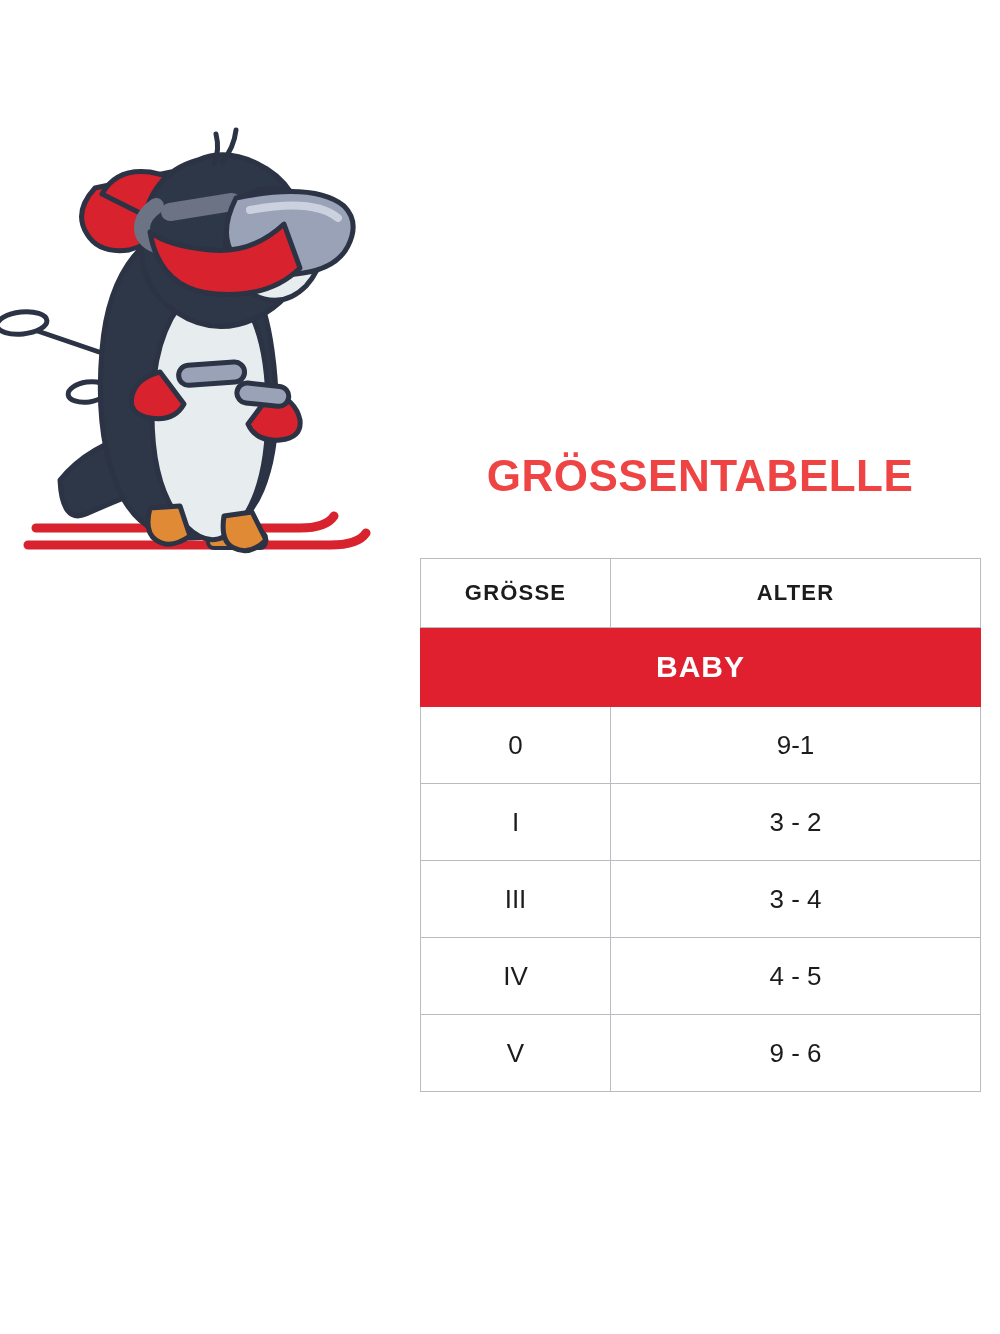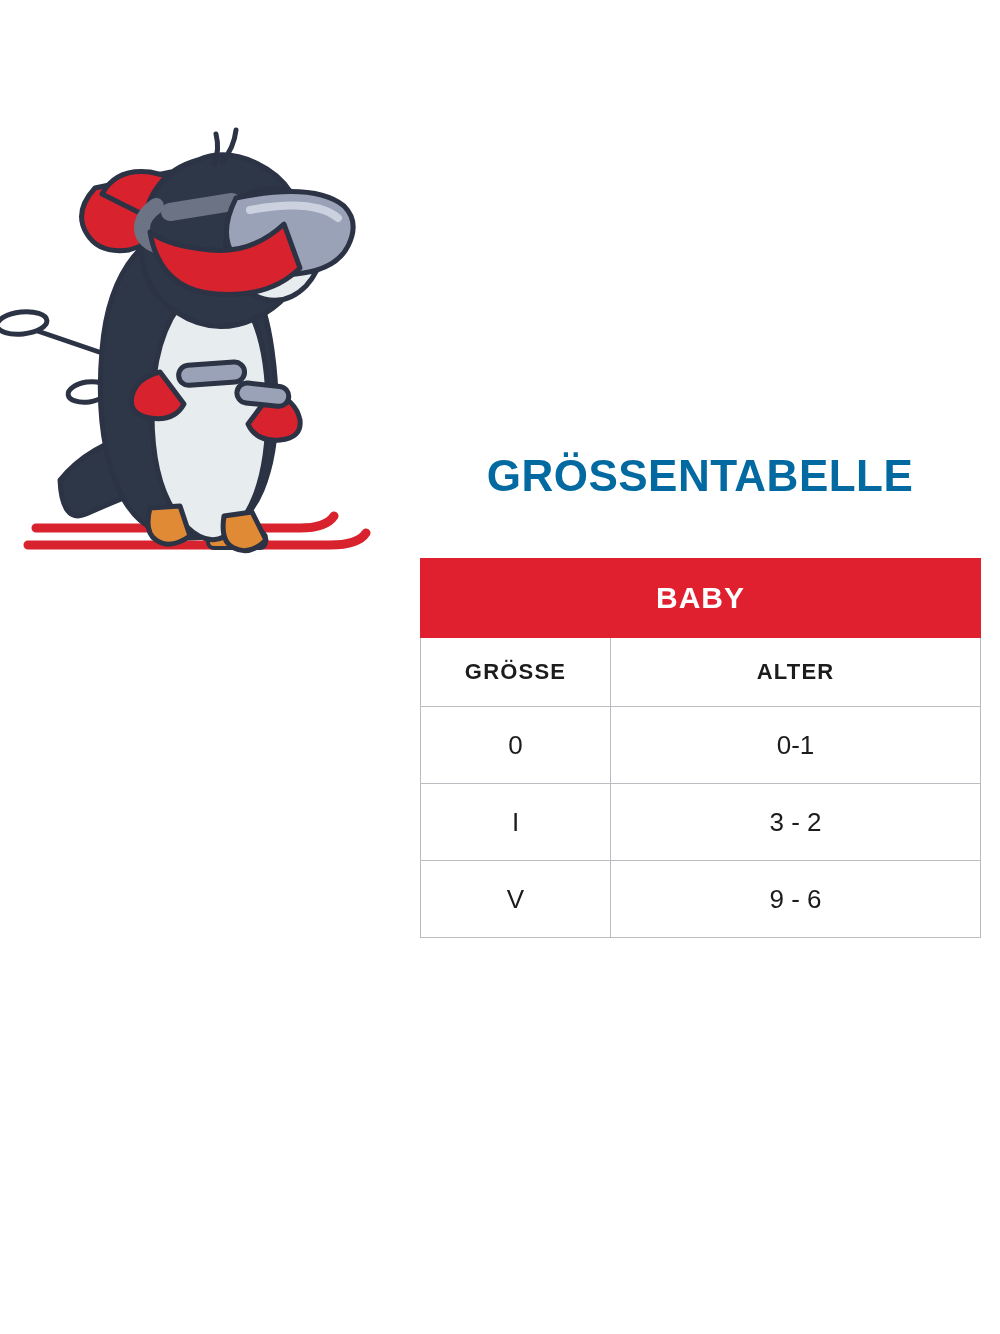--- a/index.html
+++ b/index.html
@@ -29,21 +29,21 @@
     height: 100%;
   }
 
   
   #size-chart-title {
     position: absolute;
     left: 420px;
     top: 452px;
     width: 560px;
     text-align: center;
-    color: #0369a1;
+    color: #ef4444;
     font-size: 44px;
     font-weight: bold;
     letter-spacing: 0.5px;
     line-height: 1.1;
   }
 
   
   #size-table {
     position: absolute;
     left: 420px;
@@ -144,33 +144,41 @@
 
 <div id="size-chart-title">GRÖSSENTABELLE</div>
 
 <table id="size-table">
   <colgroup>
     <col class="c-size">
     <col class="c-age">
   </colgroup>
   <tbody>
     <tr>
-      <td class="tbl-banner" colspan="2">BABY</td>
+      <td class="tbl-colhead">GRÖSSE</td>
+      <td class="tbl-colhead">ALTER</td>
     </tr>
     <tr>
-      <td class="tbl-colhead">GRÖSSE</td>
-      <td class="tbl-colhead">ALTER</td>
+      <td class="tbl-banner" colspan="2">BABY</td>
     </tr>
 
     <tr>
       <td class="tbl-cell">0</td>
-      <td class="tbl-cell">0-1</td>
+      <td class="tbl-cell">9-1</td>
     </tr>
     <tr>
       <td class="tbl-cell">I</td>
       <td class="tbl-cell">3 - 2</td>
+    </tr>
+    <tr>
+      <td class="tbl-cell">III</td>
+      <td class="tbl-cell">3 - 4</td>
+    </tr>
+    <tr>
+      <td class="tbl-cell">IV</td>
+      <td class="tbl-cell">4 - 5</td>
     </tr>
     <tr>
       <td class="tbl-cell">V</td>
       <td class="tbl-cell">9 - 6</td>
     </tr>
   </tbody>
 </table>
 
 </body></html>

